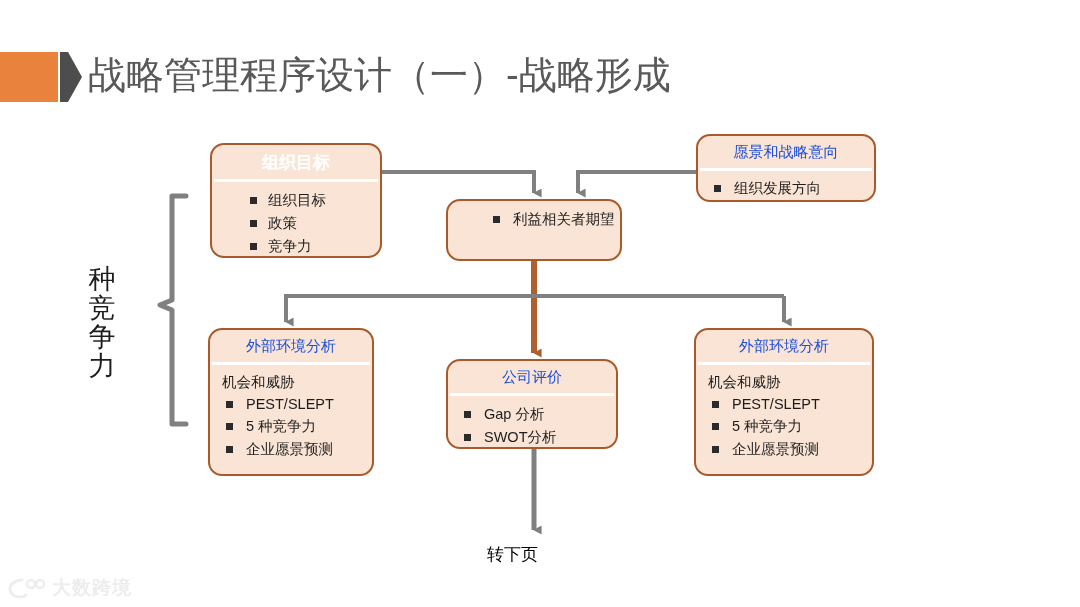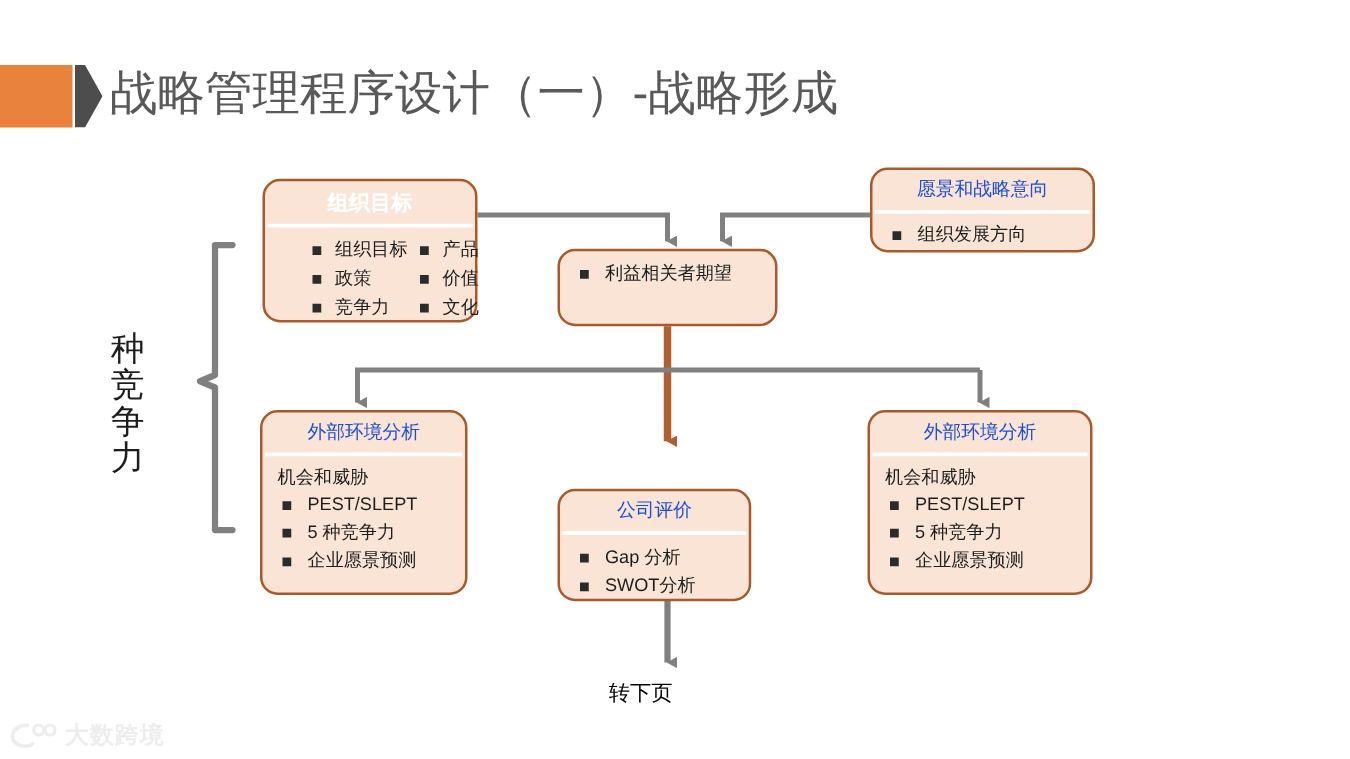--- a/index.html
+++ b/index.html
@@ -116,23 +116,23 @@
   .two-col {
     display: flex;
     gap: 4px;
     padding-left: 32px;
   }
   .two-col ul.bullets li { padding-left: 24px; }
 
   
   #node-mission      { left: 210px; top: 143px; width: 172px; height: 115px; }
   #node-vision       { left: 696px; top: 134px; width: 180px; height: 68px; }
-  #node-stakeholder  { left: 446px; top: 199px; width: 176px; height: 62px; }
+  #node-stakeholder  { left: 446px; top: 199px; width: 176px; height: 62px; padding-left: 29px; }
   #node-ext-left     { left: 208px; top: 328px; width: 166px; height: 148px; }
-  #node-company      { left: 446px; top: 359px; width: 155px; height: 90px; margin-top: 32px; }
+  #node-company      { left: 446px; top: 359px; width: 172px; height: 90px; }
   #node-ext-right    { left: 694px; top: 328px; width: 180px; height: 148px; }
 
   #node-vision .node-body,
   #node-ext-left .node-body,
   #node-ext-right .node-body { padding-top: 7px; }
 
   
   #strategy-label {
     position: absolute;
     left: 84px;
@@ -215,25 +215,20 @@
 
   <div class="node" id="node-mission">
     <div class="node-title mission">组织目标</div>
     <div class="divider"></div>
     <div class="node-body two-col">
       <ul class="bullets">
         <li>组织目标</li>
         <li>政策</li>
         <li>竞争力</li>
       </ul>
-      <ul class="bullets">
-        <li>产品</li>
-        <li>价值</li>
-        <li>文化</li>
-      </ul>
     </div>
   </div>
 
   <div class="node" id="node-vision">
     <div class="node-title">愿景和战略意向</div>
     <div class="divider"></div>
     <div class="node-body">
       <ul class="bullets">
         <li>组织发展方向</li>
       </ul>

